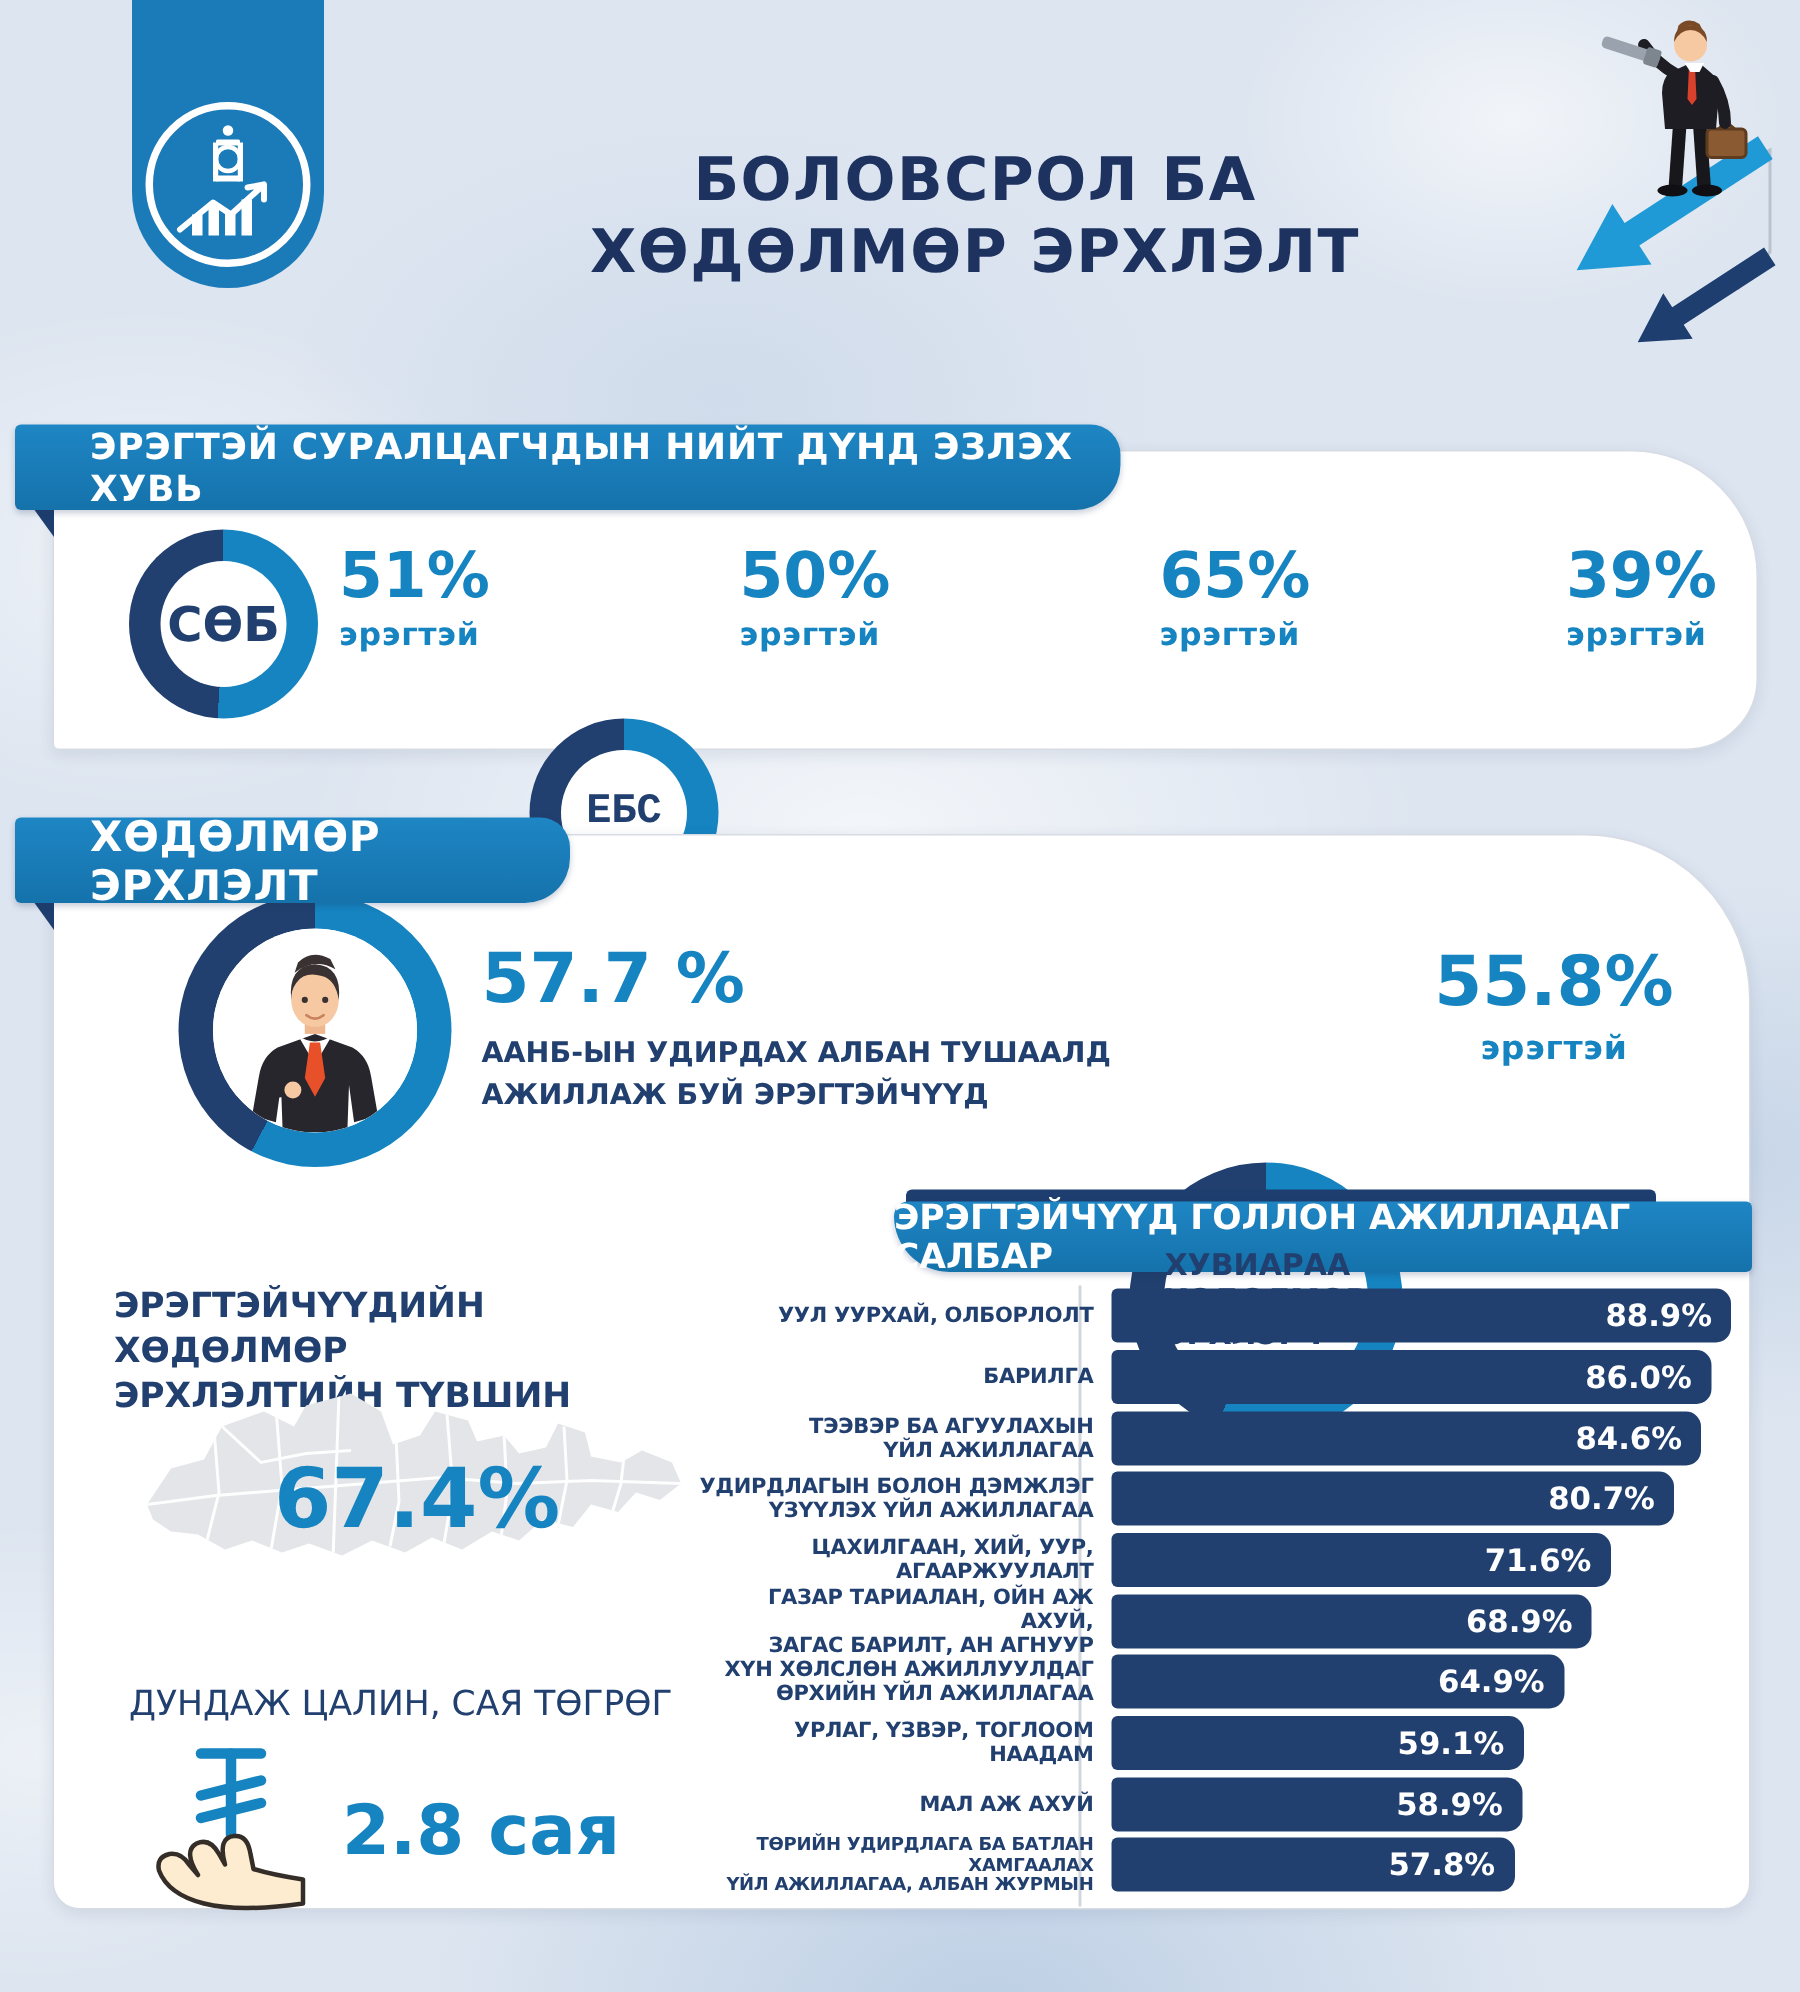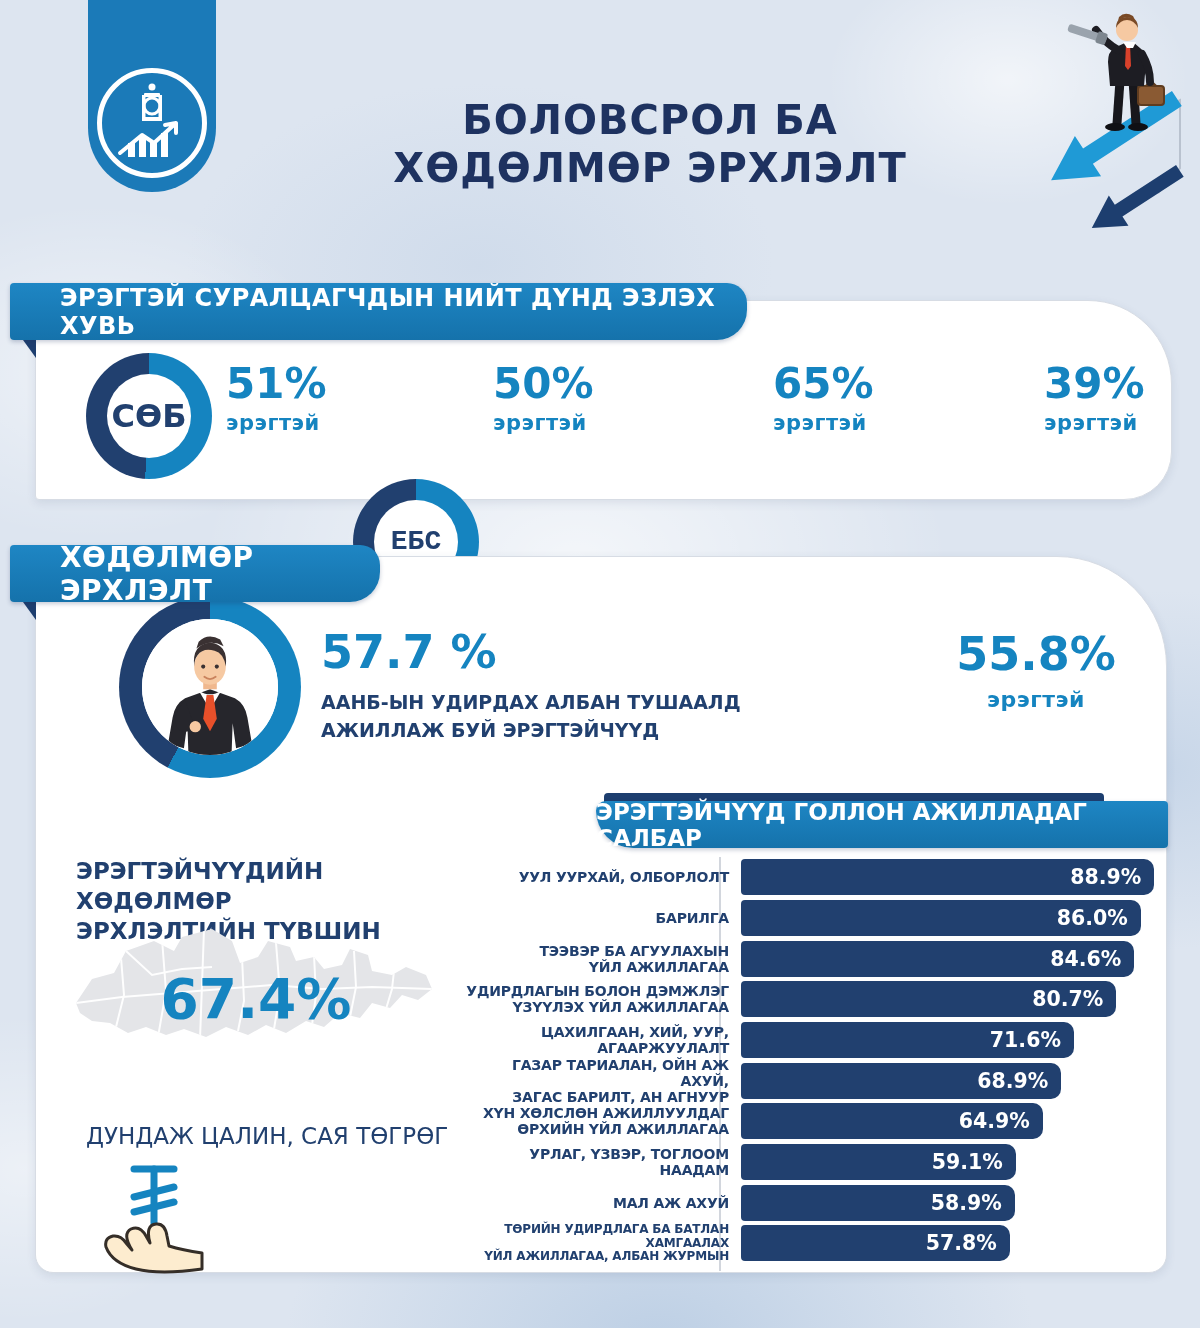--- a/index.html
+++ b/index.html
@@ -85,21 +85,21 @@
   .row{display:flex;align-items:center;height:36.5px;margin-bottom:4.2px;margin-left:22px;}
   .row-label{width:280px;padding-right:12px;text-align:right;color:var(--navy);
     font-weight:700;font-size:14px;line-height:1.15;white-space:pre-line;letter-spacing:-.2px;}
   .row-label.small{font-size:12px;}
   .bar{height:36px;background:var(--navy);border-radius:4px 10px 10px 4px;
     width:calc(var(--val)*4.65px);display:flex;align-items:center;justify-content:flex-end;
     padding-right:13px;color:#fff;font-weight:700;font-size:20.5px;}
 
   .emp-heading{left:40px;top:300px;width:378px;text-align:left;color:var(--navy);
     font-size:23px;font-weight:700;line-height:1.3;white-space:pre-line;}
-  .map-wrap{left:26px;top:348px;width:388px;height:196px;}
+  .map-wrap{left:48px;top:348px;width:388px;height:196px;}
   .map-value{position:absolute;left:0;right:0;top:62px;text-align:center;color:var(--blue);
     font-size:55px;font-weight:700;}
   .salary-heading{left:50px;top:566px;width:380px;color:var(--navy);font-size:23px;font-weight:400;}
   .hand-icon{left:58px;top:600px;width:120px;height:122px;}
   .salary-value{left:192px;top:636px;color:var(--blue);font-size:46px;font-weight:700;}
 </style>
 </head>
 <body>
 
 <div id="poster">
@@ -238,20 +238,25 @@
           <circle cx="54" cy="42" r="1.8" fill="#3a3132"></circle>
           <circle cx="66" cy="42" r="1.8" fill="#3a3132"></circle>
           <path d="M55,51 q5,4 10,0" stroke="#c9825c" stroke-width="1.6" fill="none" stroke-linecap="round"></path>
         </svg>
       </div>
     </div>
     <div class="abs stat-575">57.7 %</div>
     <div class="abs stat-575-desc">ААНБ-ЫН УДИРДАХ АЛБАН ТУШААЛД
 АЖИЛЛАЖ БУЙ ЭРЭГТЭЙЧҮҮД</div>
 
+    <div class="abs donut big-donut" style="left: 717px; top: 36px; --pct: 55.8;">
+      <div class="donut-center" style="font-size:20px;">ХУВИАРАА
+ХӨДӨЛМӨР
+ЭРХЛЭГЧ</div>
+    </div>
     <div class="abs stat-558">
       <div class="v">55.8%</div>
       <div class="u">эрэгтэй</div>
     </div>
 
     <div class="abs emp-heading">ЭРЭГТЭЙЧҮҮДИЙН ХӨДӨЛМӨР
 ЭРХЛЭЛТИЙН ТҮВШИН</div>
     <div class="abs map-wrap">
       <svg width="388" height="196" viewBox="0 0 388 196">
         <defs>
@@ -283,20 +288,21 @@
         <g stroke="#1584c0" stroke-width="7" stroke-linecap="round">
           <line x1="60" y1="12" x2="60" y2="66"></line>
           <line x1="40" y1="12" x2="80" y2="12"></line>
           <line x1="40" y1="40" x2="80" y2="30"></line>
           <line x1="40" y1="55" x2="80" y2="45"></line>
         </g>
 
         <path d="M108,96 L108,112 Q66,118 42,112 Q18,106 12,90 Q10,81 19,79 Q27,78 32,86 L38,93 Q28,77 37,72 Q46,68 52,79 L56,86 Q51,68 62,67 Q71,66 73,79 L75,89 Q88,93 108,96 Z" fill="#fdeccf" stroke="#352e28" stroke-width="3" stroke-linejoin="round"></path>
       </svg>
     </div>
+    <div class="abs salary-value">2.8 сая</div>
 
     <div class="abs chart-banner-shadow"></div>
     <div class="chart-banner">ЭРЭГТЭЙЧҮҮД ГОЛЛОН АЖИЛЛАДАГ САЛБАР</div>
     <div class="abs axis-line"></div>
 
     <div class="rows">
       <div class="row">
         <div class="row-label">УУЛ УУРХАЙ, ОЛБОРЛОЛТ</div>
         <div class="bar" style="--val: 88.9;">
           <span>88.9%</span>

